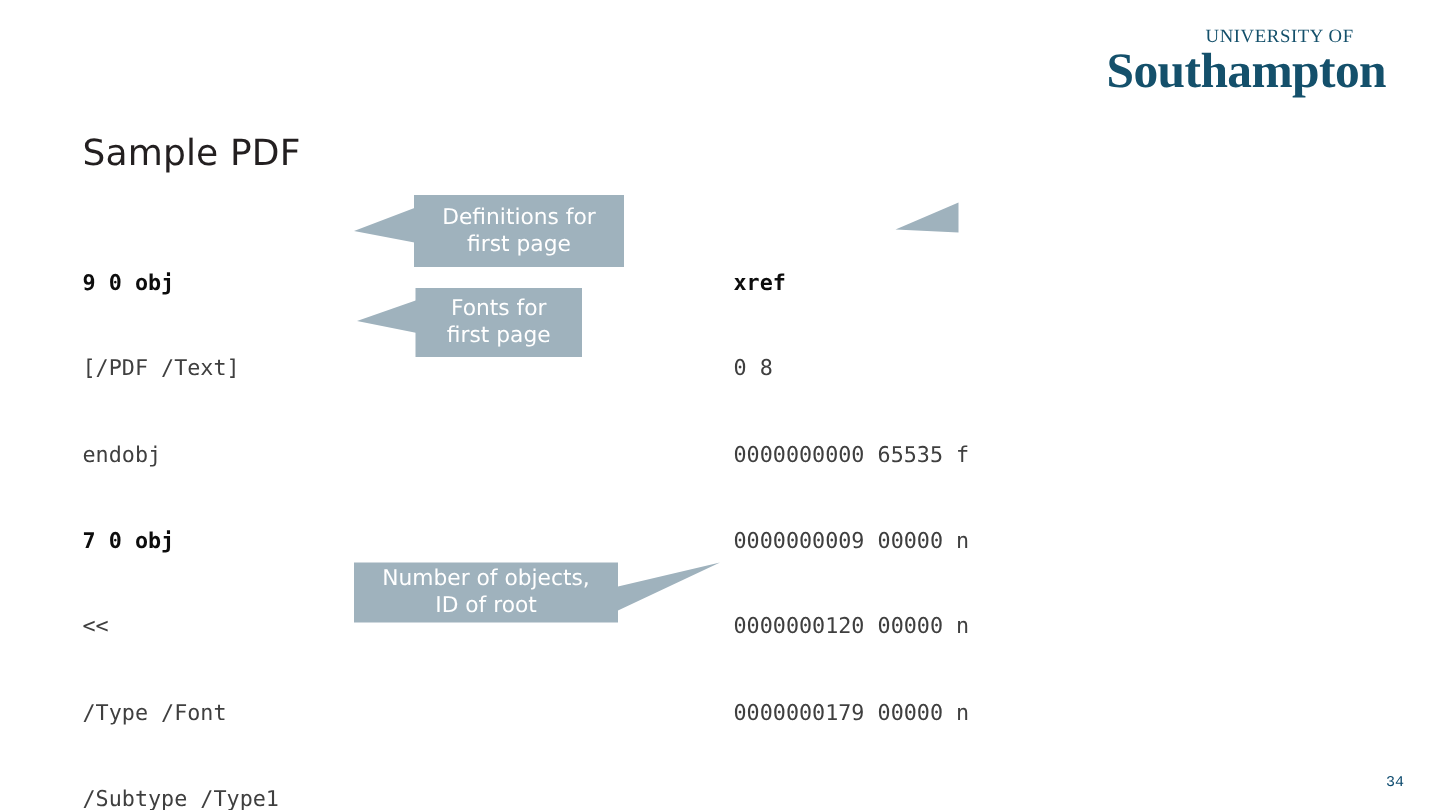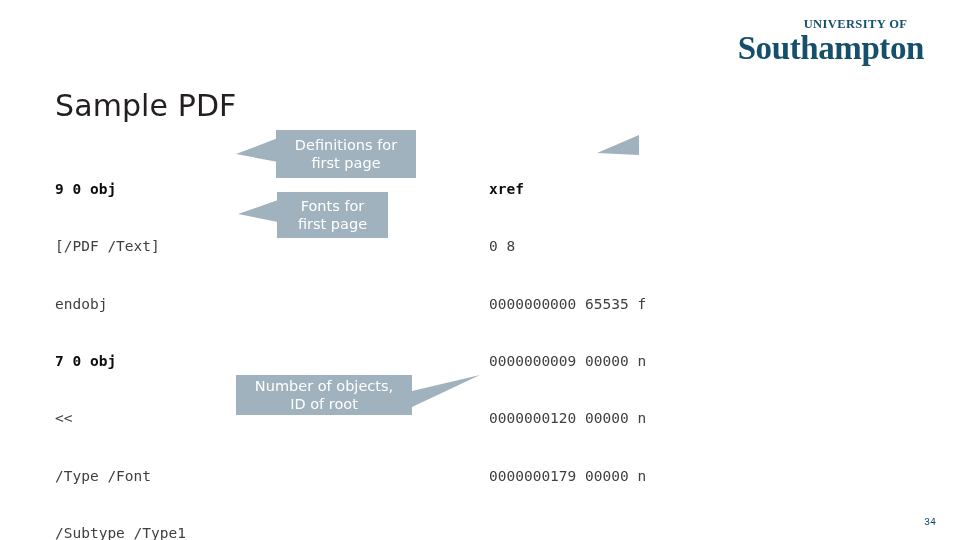--- a/index.html
+++ b/index.html
@@ -35,38 +35,38 @@
     user-select: none;
   }
   .logo-top {
     font-family: "Liberation Serif", serif;
     font-size: 12.5px;
     letter-spacing: 0.4px;
     color: #14506b;
     text-align: left;
     margin-left: 66px;
     margin-bottom: 1px;
-    font-weight: 700;
+    font-weight: 400;
   }
   .logo-main {
     font-family: "Liberation Serif", serif;
     font-size: 33px;
     font-weight: 700;
     color: #14506b;
     letter-spacing: -0.4px;
     line-height: 1.02;
   }
 
   
   .slide-title {
     position: absolute;
     left: 55px;
     top: 88px;
     font-family: "DejaVu Sans", sans-serif;
-    font-size: 30px;
+    font-size: 24px;
     font-weight: 400;
     color: #231f20;
     letter-spacing: 0.1px;
   }
 
   
   .code-block {
     position: absolute;
     font-family: "DejaVu Sans Mono", monospace;
     font-size: 14.5px;

